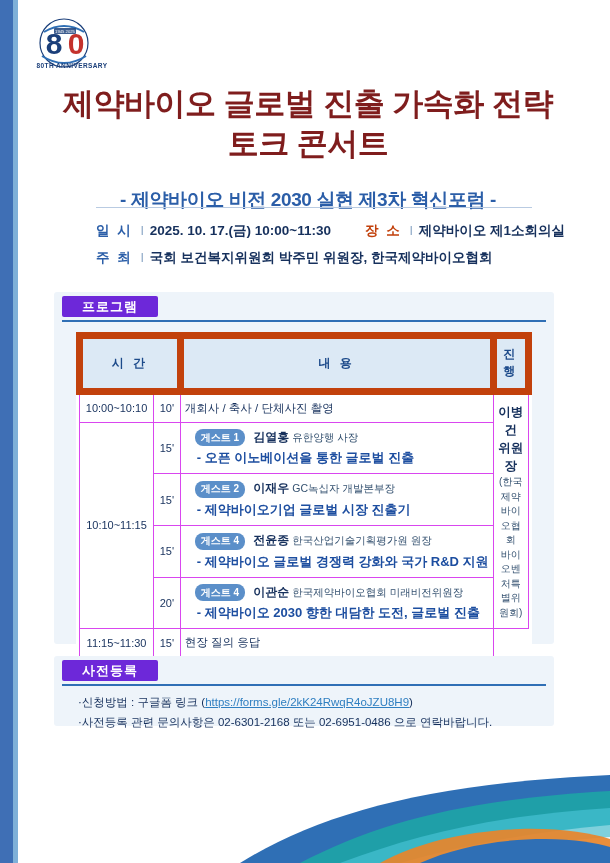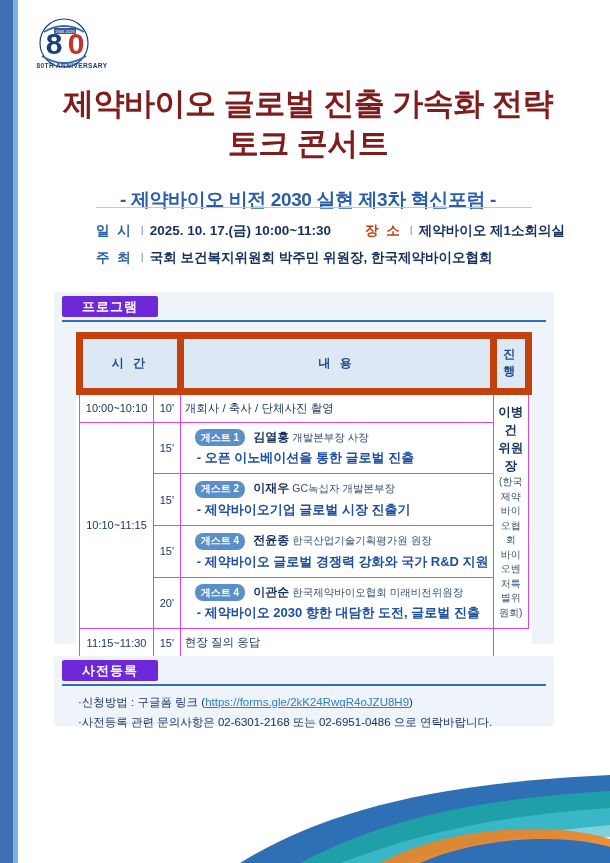--- a/index.html
+++ b/index.html
@@ -296,21 +296,21 @@
         </td>
       </tr>
 
       <tr>
         <td class="c-time" rowspan="4">10:10~11:15</td>
         <td class="c-dur">15'</td>
         <td class="c-body">
           <div class="guest-line1">
             <span class="guest-chip">게스트 1</span>
             <span class="guest-name">김열홍</span>
-            <span class="guest-role">개발본부장 사장</span>
+            <span class="guest-role">유한양행 사장</span>
           </div>
           <div class="guest-title">- 오픈 이노베이션을 통한 글로벌 진출</div>
         </td>
       </tr>
 
       <tr>
         <td class="c-dur">15'</td>
         <td class="c-body">
           <div class="guest-line1">
             <span class="guest-chip">게스트 2</span>

